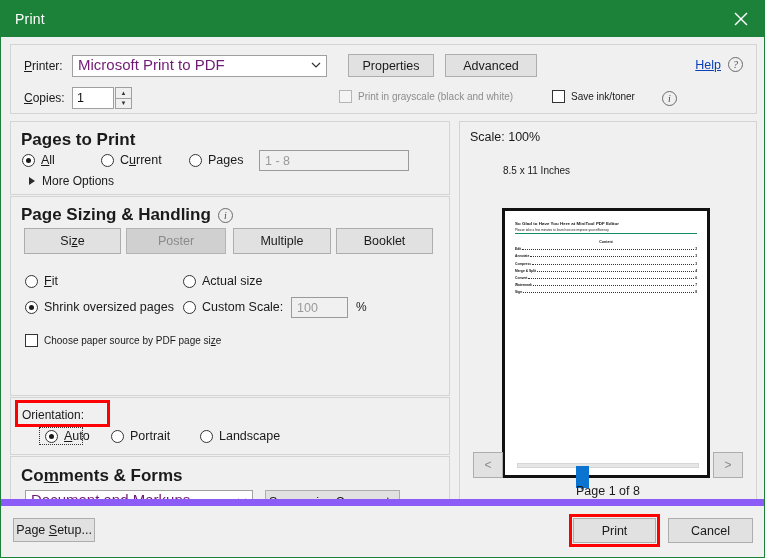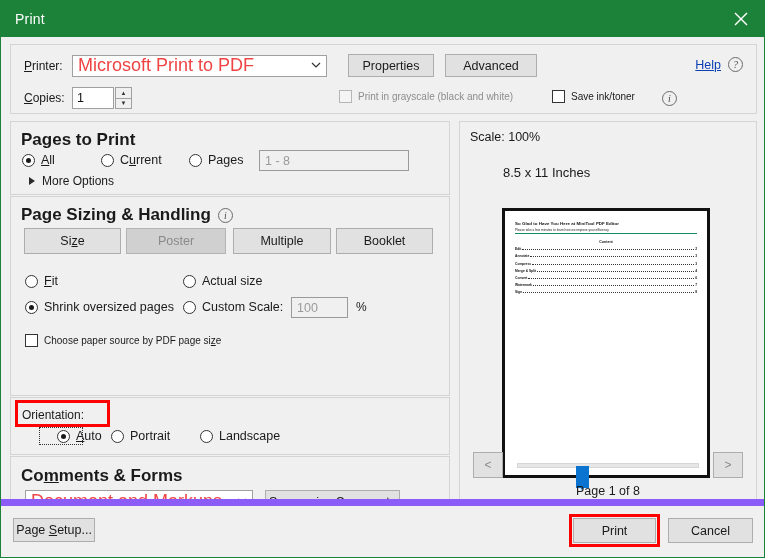--- a/index.html
+++ b/index.html
@@ -67,23 +67,22 @@
   u.acc { text-decoration: underline; }
 
   #printer-row { position: absolute; left: 13px; top: 9px; display: flex; align-items: center; }
   #printer-label { width: 48px; }
   .combo {
     position: relative;
     height: 22px;
     background: #ffffff;
     border: 1px solid #a0a0a0;
     display: flex;
-    align-items: center;
-    font-size: 18px;
-    color: #ef4444;
+    font-size: 15px;
+    color: #701a75;
     padding-left: 5px;
   }
   .combo .arrow {
     position: absolute;
     right: 0; top: 0; bottom: 0;
     width: 20px;
     display: flex; align-items: center; justify-content: center;
     color: #333;
   }
   .btn {
@@ -201,21 +200,21 @@
 
   
   #preview {
     position: absolute;
     left: 458px; top: 84px;
     width: 298px; height: 406px;
     border: 1px solid #d4d4d4;
     background: #f0f0f0;
   }
   #scale-text { position: absolute; left: 10px; top: 8px; font-size: 12.5px; color: #1a1a1a; }
-  #paper-size-text { position: absolute; left: 43px; top: 43px; font-size: 13px; color: #1a1a1a; }
+  #paper-size-text { position: absolute; left: 43px; top: 43px; font-size: 10px; color: #1a1a1a; }
   #page-sheet {
     position: absolute;
     left: 42px; top: 86px;
     width: 208px; height: 270px;
     background: #ffffff;
     border: 3px solid #111111;
     overflow: hidden;
   }
   #doc {
     position: absolute; left: 10px; top: 10px; right: 10px;
@@ -434,21 +433,21 @@
 
       <div class="cbrow" style="position:absolute; left:14px; top:137px;">
         <span class="cbx"></span>
         <span class="txt">Choose paper source by PDF page si<u class="acc">z</u>e</span>
       </div>
     </div>
 
     <div class="group" style="left:9px; top:360px; width:440px; height:58px;">
       <span class="lbl" style="position:absolute; left:11px; top:10px;">Orientation:</span>
 
-      <div class="rrow" style="position:absolute; left:30px; top:31px;padding-left:16px;">
+      <div class="rrow" style="position:absolute; left:18px; top:31px;padding-left:16px;">
         <span class="radio on"></span>
         <span class="txt"><u class="acc">A</u>uto</span>
       </div>
       <div class="focusdots" style="left:28px; top:29px; width:44px; height:18px;"></div>
 
       <div class="rrow" style="position:absolute; left:100px; top:31px;">
         <span class="radio"></span>
         <span class="txt">Portrait</span>
       </div>
       <div class="rrow" style="position:absolute; left:189px; top:31px;">

